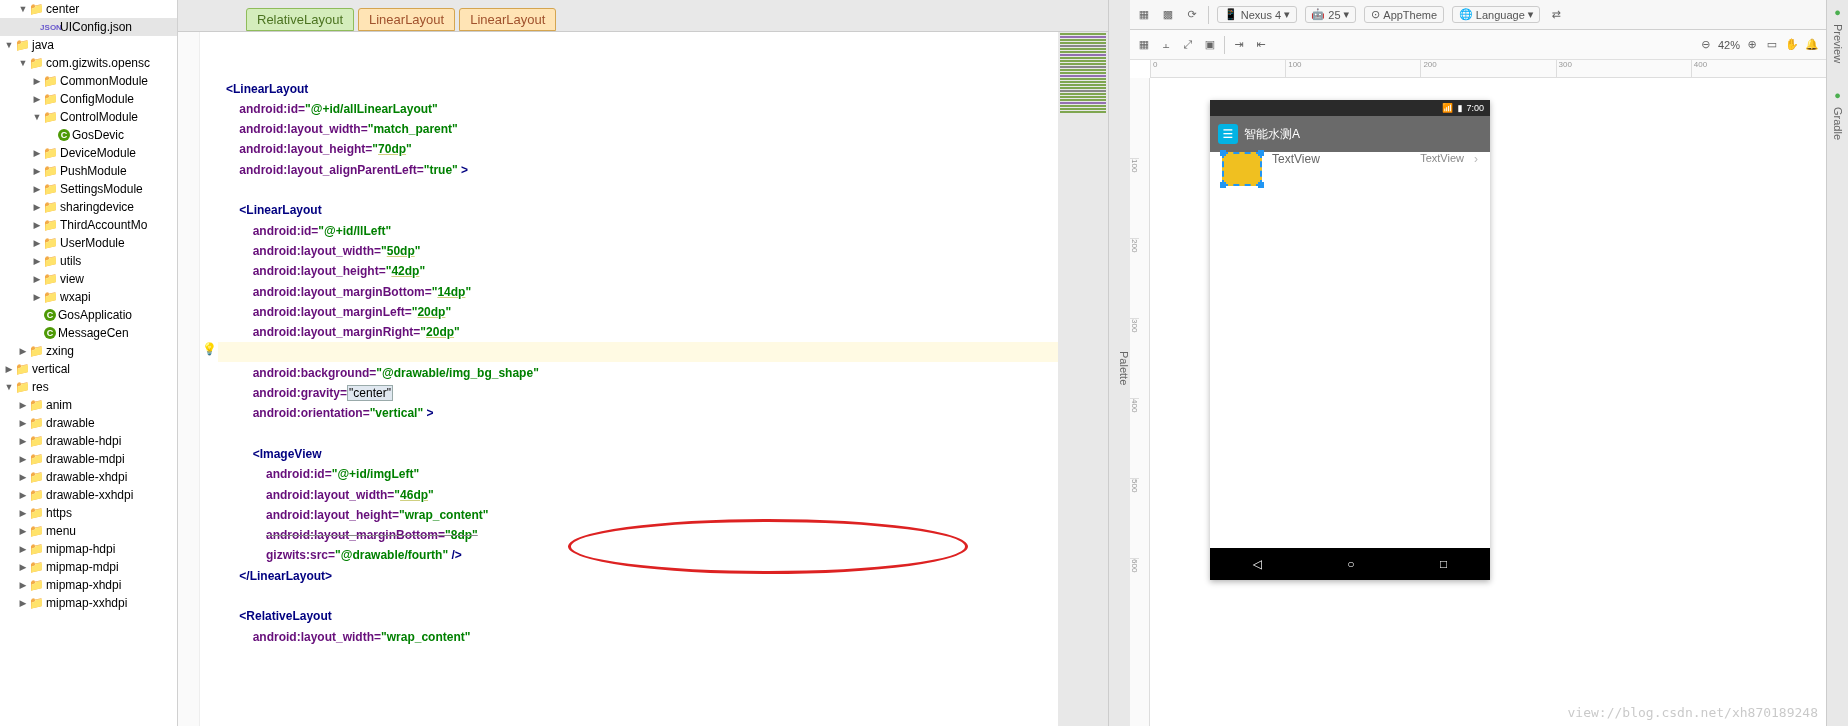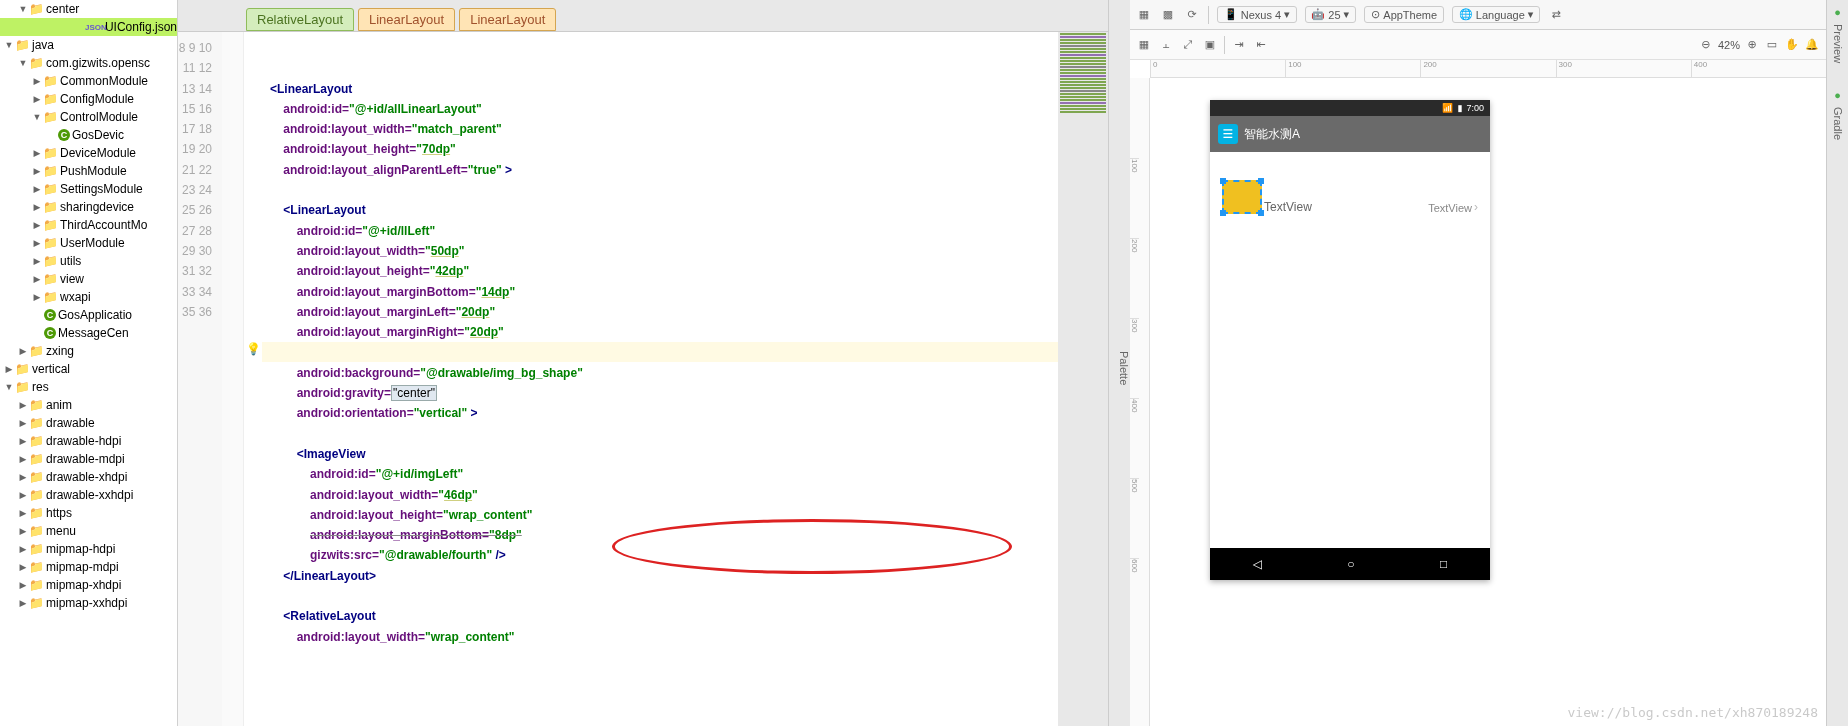--- a/index.html
+++ b/index.html
@@ -1,19 +1,19 @@
 <!DOCTYPE html>
 <html><head>
 <meta charset="utf-8">
 <style>
 * { margin:0; padding:0; box-sizing:border-box; font-family:"Segoe UI",Arial,sans-serif; }
 body { width:1848px; height:726px; background:#f0f0f0; display:flex; font-size:12px; overflow:hidden; }
 .tree-panel { width:178px; background:#fff; border-right:1px solid #d0d0d0; overflow:auto; }
 .tree-row { display:flex; align-items:center; height:18px; padding-left:4px; white-space:nowrap; cursor:pointer; }
-.tree-row.sel { background:#bef264;justify-content:flex-end; }
+.tree-row.sel { background:#e5e5e5; }
 .tree-arrow { width:10px; text-align:center; color:#666; font-size:9px; }
 .tree-icon { width:14px; height:14px; margin:0 2px; display:inline-flex; align-items:center; justify-content:center; }
 .ico-folder { color:#b8860b; }
 .ico-json { color:#6a5acd; font-size:8px; font-weight:bold; }
 .ico-class { background:#4e9a06; color:#fff; border-radius:50%; font-size:9px; font-weight:bold; width:12px; height:12px; }
 .tree-label { color:#000; }
 .editor-wrap { flex:1; display:flex; flex-direction:column; background:#fff; position:relative; }
 .tab-row { height:32px; background:#e8e8e8; display:flex; align-items:flex-end; gap:4px; padding-left:68px; border-bottom:1px solid #ccc; }
 .tab { padding:3px 10px; font-size:13px; border:1px solid #aaa; border-radius:3px 3px 0 0; background:#f5f5f5; }
 .tab.green { background:#d4edbc; border-color:#8fbc5a; color:#4b7320; }
@@ -47,21 +47,21 @@
 .canvas { flex:1; position:relative; background:#fff; overflow:hidden; }
 .ruler-h, .ruler-v { position:absolute; background:#fafafa; color:#999; font-size:8px; }
 .ruler-h { left:20px; top:0; right:0; height:18px; border-bottom:1px solid #ddd; display:flex; }
 .ruler-h span { flex:1; border-left:1px solid #ddd; padding-left:2px; }
 .ruler-v { top:18px; left:0; width:20px; bottom:0; border-right:1px solid #ddd; }
 .ruler-v span { display:block; height:80px; border-top:1px solid #ddd; writing-mode:vertical-rl; }
 .device { position:absolute; top:40px; left:80px; width:280px; height:480px; background:#fff; box-shadow:0 2px 6px rgba(0,0,0,.3); }
 .statusbar { height:16px; background:#2a2a2a; color:#fff; display:flex; justify-content:flex-end; align-items:center; padding:0 6px; font-size:9px; gap:4px; }
 .appbar { height:36px; background:#6a6a6a; display:flex; align-items:center; padding:0 8px; gap:6px; color:#fff; font-size:12px; }
 .appbar-ico { width:20px; height:20px; background:#02b3e4; border-radius:3px; display:flex; align-items:center; justify-content:center; }
-.list-item { height:54px; display:flex; align-items:flex-end; padding:0 12px; gap:2px;margin-top:8px; }
+.list-item { height:54px; display:flex; align-items:flex-start; padding:0 12px; gap:10px; }
 .thumb { width:40px; height:34px; background:#f0c020; border:2px dashed #2196f3; position:relative; }
 .thumb .hnd { position:absolute; width:6px; height:6px; background:#2196f3; }
 .thumb .hnd.tl{top:-4px;left:-4px}.thumb .hnd.tr{top:-4px;right:-4px}.thumb .hnd.bl{bottom:-4px;left:-4px}.thumb .hnd.br{bottom:-4px;right:-4px}
 .li-text { flex:1; font-size:12px; color:#666; }
 .li-right { font-size:11px; color:#888; }
 .navbar { position:absolute; bottom:0; left:0; right:0; height:32px; background:#000; display:flex; justify-content:space-around; align-items:center; color:#fff; }
 .right-strip { width:22px; background:#e8e8e8; display:flex; flex-direction:column; align-items:center; padding-top:6px; gap:6px; font-size:11px; color:#666; border-left:1px solid #ccc; }
 .right-strip .vtext { writing-mode:vertical-rl; }
 .watermark { position:absolute; right:30px; bottom:6px; color:rgba(120,120,120,.4); font-size:13px; font-family:monospace; }
 .zoomgrp { margin-left:auto; display:flex; align-items:center; gap:4px; }
@@ -242,50 +242,20 @@
     </div>
   </div>
 
 <div class="editor-wrap">
   <div class="tab-row" id="tabs">
       <div class="tab green">RelativeLayout</div>
       <div class="tab orange">LinearLayout</div>
       <div class="tab orange">LinearLayout</div>
     </div>
   <div class="code-area">
-    <div class="gutter" id="gutter">8
-9
-10
-11
-12
-13
-14
-15
-16
-17
-18
-19
-20
-21
-22
-23
-24
-25
-26
-27
-28
-29
-30
-31
-32
-33
-34
-35
-36
-</div>
     <div class="fold-col"></div>
     <div class="icon-col">
       <span class="bulb">💡</span>
     </div>
     <div class="code">
 <div class="hl-line"></div>
 <span class="tag">&lt;LinearLayout</span>
     <span class="attr">android:id=</span><span class="val">"@+id/allLinearLayout"</span>
     <span class="attr">android:layout_width=</span><span class="val">"match_parent"</span>
     <span class="attr">android:layout_height=</span><span class="val">"<span class="uline">70dp</span>"</span>

